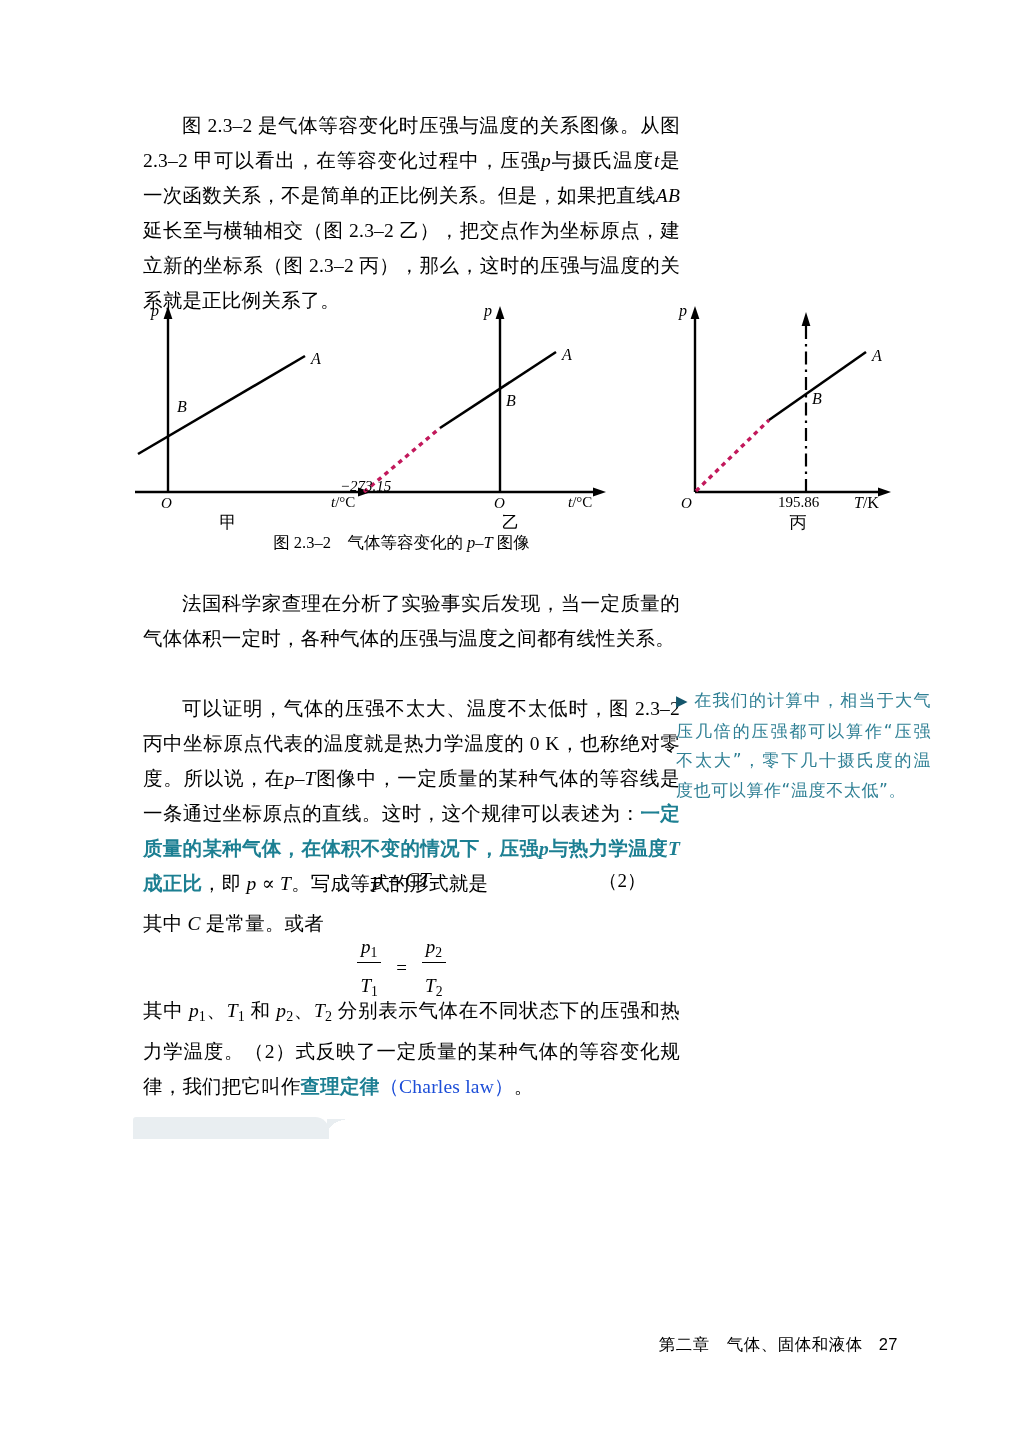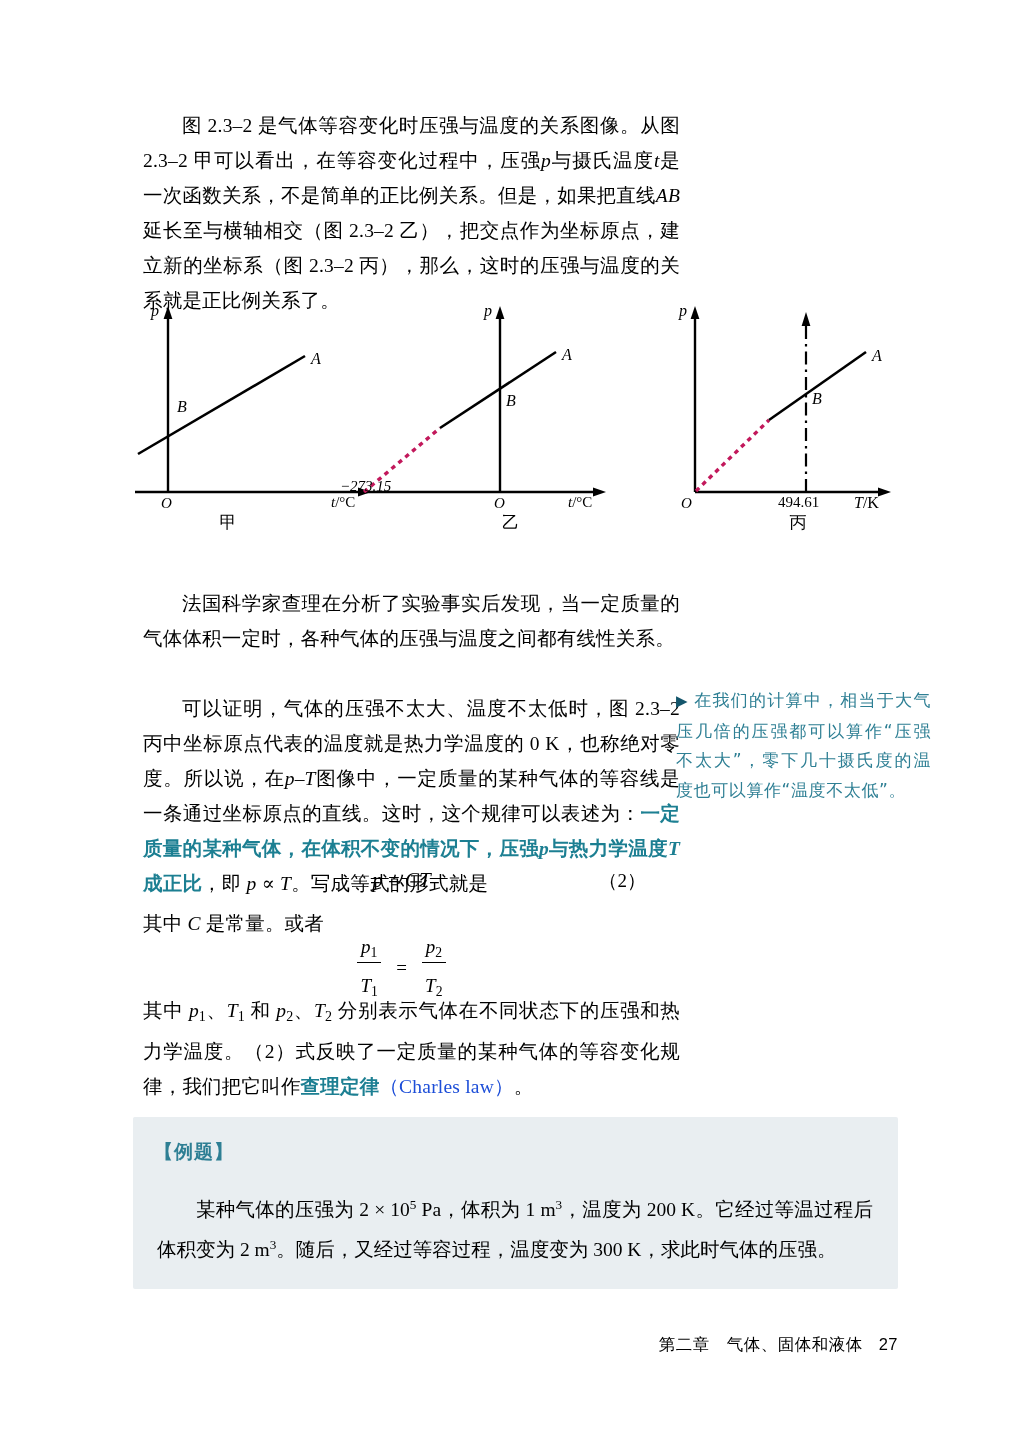--- a/index.html
+++ b/index.html
@@ -250,26 +250,29 @@
         <polygon points="133,10 128.6,24 137.4,24" fill="#000"></polygon>
 
         <line x1="23" y1="189" x2="96" y2="118" stroke="#c2185b" stroke-width="3.4" stroke-dasharray="4.5 4.5" stroke-linecap="butt"></line>
 
         <line x1="96" y1="118" x2="193" y2="50" stroke="#000" stroke-width="2.6"></line>
       </svg>
       <div style="position:absolute;left:6px;top:0px;font-size:16px;font-style:italic;">p</div>
       <div style="position:absolute;left:199px;top:45px;font-size:16px;font-style:italic;">A</div>
       <div style="position:absolute;left:139px;top:88px;font-size:16px;font-style:italic;">B</div>
       <div style="position:absolute;left:8px;top:193px;font-size:15px;font-style:italic;">O</div>
-      <div style="position:absolute;left:105px;top:192px;font-size:15px;" class="nowrap">494.61</div>
+      <div style="position:absolute;left:105px;top:192px;font-size:15px;" class="nowrap">195.86</div>
       <div style="position:absolute;left:181px;top:192px;font-size:16px;" class="nowrap"><span class="it">T</span><span>/K</span></div>
       <div class="fig-caption-cn" style="left:-5px;width:260px;">丙</div>
     </div>
   </div>
 
+  <div class="figure-title">
+    <span>图 2.3–2　气体等容变化的 </span><span class="it">p–T</span><span> 图像</span>
+  </div>
 
   <div class="para indent col-main" style="top:586px;">法国科学家查理在分析了实验事实后发现，当一定质量的气体体积一定时，各种气体的压强与温度之间都有线性关系。</div>
 
   <div class="para indent col-main" style="top:691px;">
     <span>可以证明，气体的压强不太大、温度不太低时，图 2.3–2 丙中坐标原点代表的温度就是热力学温度的 0 K，也称绝对零度。所以说，在</span><span class="it">p–T</span><span>图像中，一定质量的某种气体的等容线是一条通过坐标原点的直线。这时，这个规律可以表述为：</span><span class="teal-b">一定质量的某种气体，在体积不变的情况下，压强</span><span class="teal-b it">p</span><span class="teal-b">与热力学温度</span><span class="teal-b it">T</span><span class="teal-b">成正比</span><span>，即</span> <span class="it">p</span> <span>∝</span> <span class="it">T</span><span>。写成等式的形式就是</span>
   </div>
 
   <div class="formula-line formula-center" style="top:868px;">
     <span class="it">p</span>&nbsp;<span>=</span>&nbsp;<span class="it">CT</span>
     <span class="eqno">（2）</span>
@@ -293,24 +296,18 @@
 
   <div class="para col-main" style="top:993px;">
     <span>其中</span> <span class="it"><span>p</span><span class="sub">1</span></span><span>、</span><span class="it"><span>T</span><span class="sub">1</span></span> <span>和</span> <span class="it"><span>p</span><span class="sub">2</span></span><span>、</span><span class="it"><span>T</span><span class="sub">2</span></span> <span>分别表示气体在不同状态下的压强和热力学温度。（2）式反映了一定质量的某种气体的等容变化规律，我们把它叫作</span><span class="teal-b">查理定律</span><span class="teal">（Charles law）</span><span>。</span>
   </div>
 
   <div class="sidenote col-side" style="top:686px;">
     <span class="marker">▶</span><span>在我们的计算中，相当于大气压几倍的压强都可以算作“压强不太大”，零下几十摄氏度的温度也可以算作“温度不太低”。</span>
   </div>
 
   <div class="example-tab"></div>
-  <div class="example-box">
-    <div class="example-label">【例题】</div>
-    <div class="example-body">
-      <span>某种气体的压强为 2 × 10</span><span class="sup">5</span><span> Pa，体积为 1 m</span><span class="sup">3</span><span>，温度为 200 K。它经过等温过程后体积变为 2 m</span><span class="sup">3</span><span>。随后，又经过等容过程，温度变为 300 K，求此时气体的压强。</span>
-    </div>
-  </div>
 
   <div class="footer">
     <span>第二章　气体、固体和液体</span><span class="pageno">27</span>
   </div>
 
 </div>
 
 </body></html>

